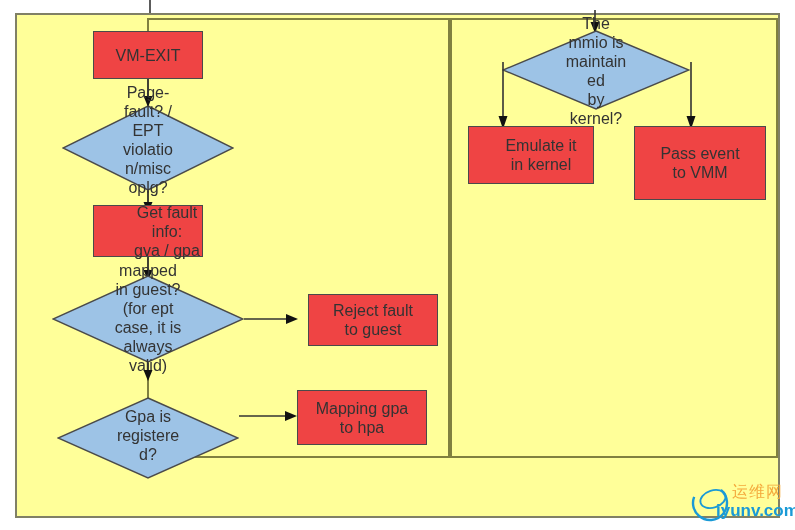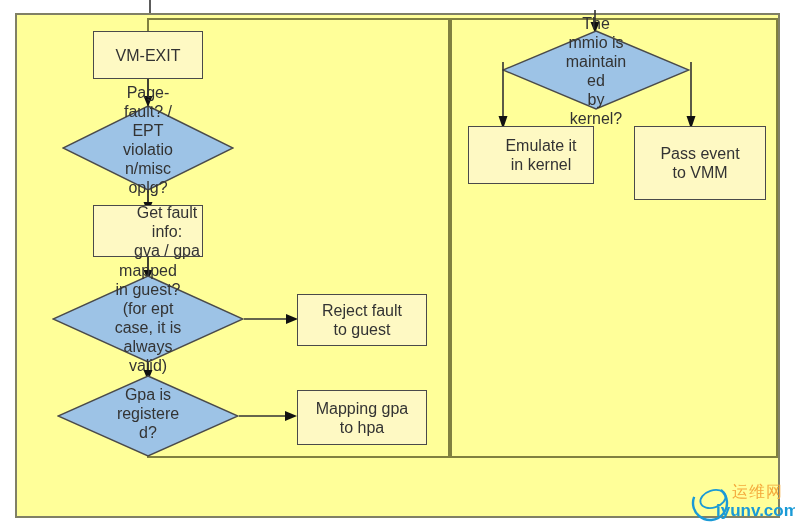--- a/index.html
+++ b/index.html
@@ -53,21 +53,21 @@
     box-sizing: border-box;
     display: flex;
     align-items: center;
     justify-content: center;
     text-align: center;
     color: #333333;
     font-size: 16px;
     line-height: 19px;
   }
   .box {
-    background: #fef9c3;
+    background: #ef4444;
     border: 1px solid #4a4a4a;
   }
   .diamond-wrap {
     position: absolute;
   }
   .diamond-shape {
     position: absolute;
     left: 0;
     top: 0;
     width: 100%;
@@ -179,31 +179,31 @@
 case, it is
 always
 valid)</div>
   </div>
 
   <svg class="conn" style="left:244px; top:308px;" width="56" height="24" viewBox="0 0 56 24">
     <path d="M0 11 L44 11" stroke="#333333" stroke-width="1.6" fill="none"></path>
     <path d="M54 11 L42 6 L42 16 Z" fill="#111111"></path>
   </svg>
 
-  <div class="node box" style="left:297px; top:294px; width:130px; height:52px;">
+  <div class="node box" style="left:308px; top:294px; width:130px; height:52px;">
     <span style="white-space:pre-line;">Reject fault
 to guest</span>
   </div>
 
   <svg class="conn" style="left:136px; top:363px;" width="24" height="20" viewBox="0 0 24 20">
     <path d="M12 0 L12 10" stroke="#333333" stroke-width="1.6" fill="none"></path>
     <path d="M12 18 L7.5 7 L16.5 7 Z" fill="#111111"></path>
   </svg>
 
-  <div class="diamond-wrap" style="left:57px; top:375px; width:182px; height:82px;">
+  <div class="diamond-wrap" style="left:57px; top:397px; width:182px; height:82px;">
     <svg class="diamond-shape" viewBox="0 0 182 82" preserveAspectRatio="none">
       <polygon points="91,1 181,41 91,81 1,41" fill="#9dc3e6" stroke="#4a4a4a" stroke-width="1.4"></polygon>
     </svg>
     <div class="diamond-label" style="top:10px; width:96px;">Gpa is
 registere
 d?</div>
   </div>
 
   <svg class="conn" style="left:239px; top:404px;" width="60" height="24" viewBox="0 0 60 24">
     <path d="M0 12 L48 12" stroke="#333333" stroke-width="1.6" fill="none"></path>

